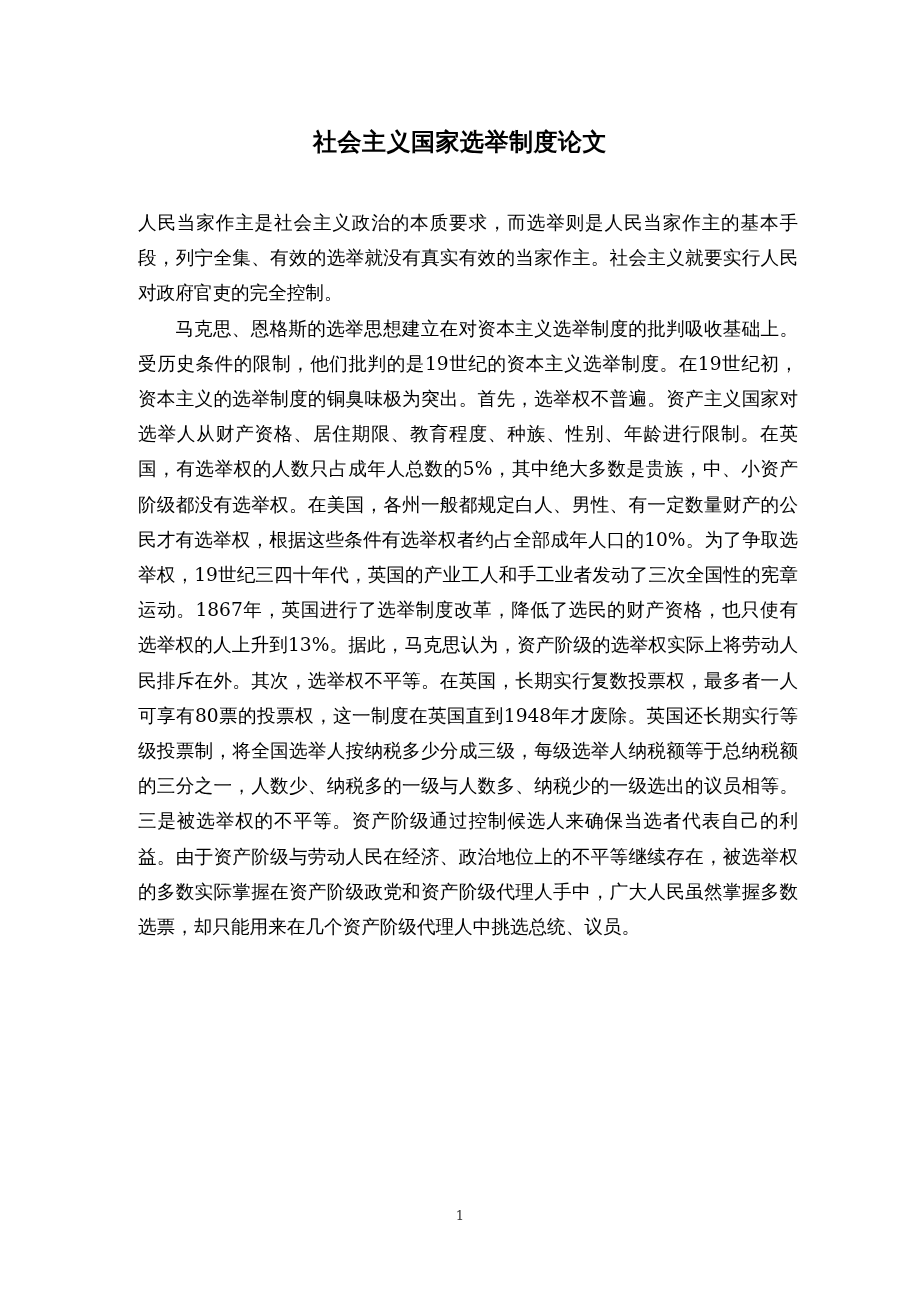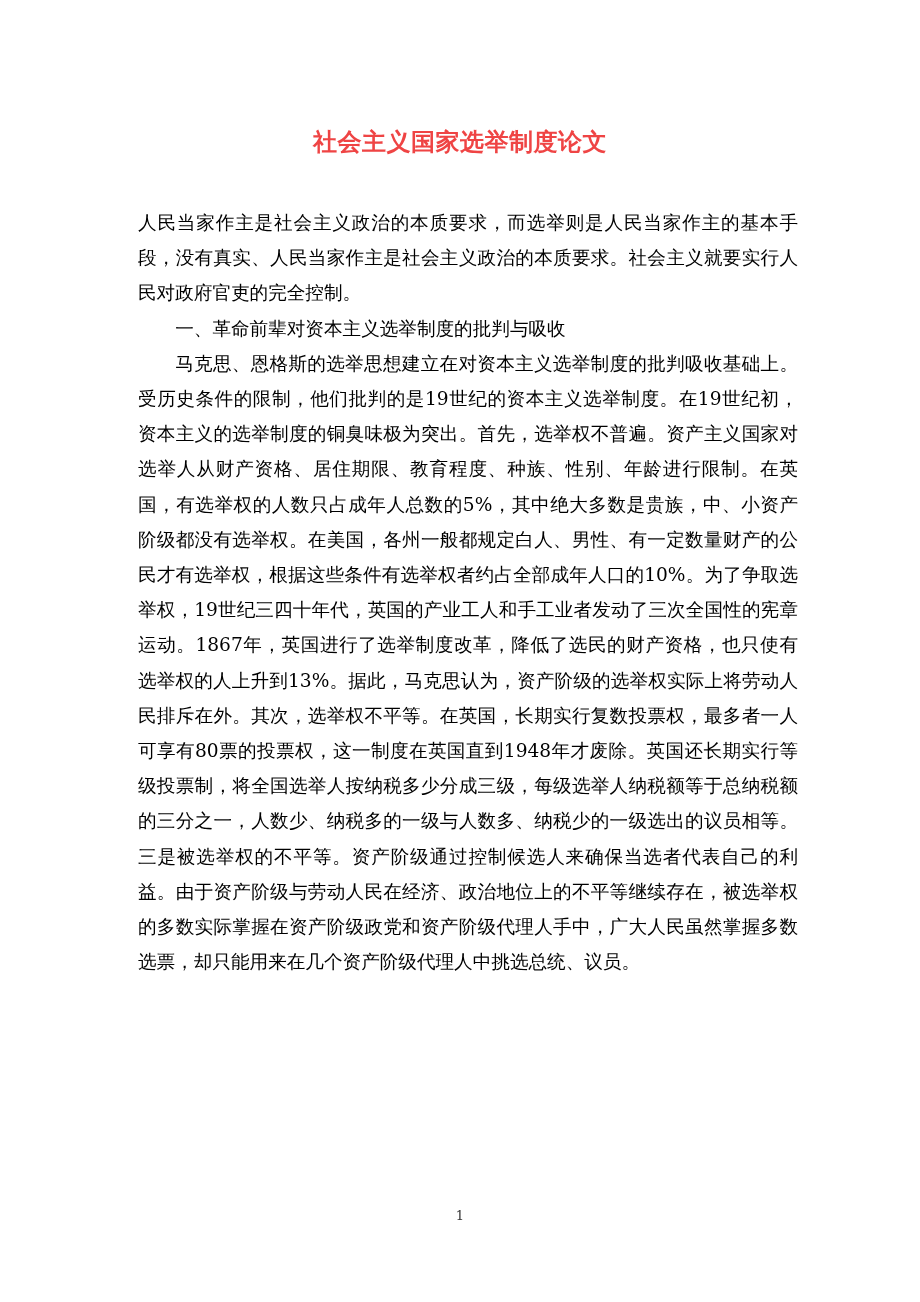--- a/index.html
+++ b/index.html
@@ -22,21 +22,21 @@
       height: 1302px;
     }
     .title {
       position: absolute;
       top: 126px;
       left: 0;
       width: 920px;
       text-align: center;
       font-size: 24px;
       font-weight: bold;
-      color: #ef4444;
+      color: #000000;
       letter-spacing: 0.5px;
       font-family: "DejaVu Sans", "Liberation Sans", sans-serif;
     }
     .body-text {
       position: absolute;
       top: 205px;
       left: 138px;
       width: 660px;
       font-size: 18.6px;
       line-height: 35.2px;
@@ -61,19 +61,18 @@
       color: #333333;
     }
   </style>
 </head>
 <body>
 
 <div class="page">
   <div class="title">社会主义国家选举制度论文</div>
 
   <div class="body-text">
-    <p class="para">人民当家作主是社会主义政治的本质要求，而选举则是人民当家作主的基本手段，没有真实、人民当家作主是社会主义政治的本质要求。社会主义就要实行人民对政府官吏的完全控制。</p>
-    <p class="para indent">一、革命前辈对资本主义选举制度的批判与吸收</p>
+    <p class="para">人民当家作主是社会主义政治的本质要求，而选举则是人民当家作主的基本手段，列宁全集、有效的选举就没有真实有效的当家作主。社会主义就要实行人民对政府官吏的完全控制。</p>
     <p class="para indent">马克思、恩格斯的选举思想建立在对资本主义选举制度的批判吸收基础上。受历史条件的限制，他们批判的是19世纪的资本主义选举制度。在19世纪初，资本主义的选举制度的铜臭味极为突出。首先，选举权不普遍。资产主义国家对选举人从财产资格、居住期限、教育程度、种族、性别、年龄进行限制。在英国，有选举权的人数只占成年人总数的5%，其中绝大多数是贵族，中、小资产阶级都没有选举权。在美国，各州一般都规定白人、男性、有一定数量财产的公民才有选举权，根据这些条件有选举权者约占全部成年人口的10%。为了争取选举权，19世纪三四十年代，英国的产业工人和手工业者发动了三次全国性的宪章运动。1867年，英国进行了选举制度改革，降低了选民的财产资格，也只使有选举权的人上升到13%。据此，马克思认为，资产阶级的选举权实际上将劳动人民排斥在外。其次，选举权不平等。在英国，长期实行复数投票权，最多者一人可享有80票的投票权，这一制度在英国直到1948年才废除。英国还长期实行等级投票制，将全国选举人按纳税多少分成三级，每级选举人纳税额等于总纳税额的三分之一，人数少、纳税多的一级与人数多、纳税少的一级选出的议员相等。三是被选举权的不平等。资产阶级通过控制候选人来确保当选者代表自己的利益。由于资产阶级与劳动人民在经济、政治地位上的不平等继续存在，被选举权的多数实际掌握在资产阶级政党和资产阶级代理人手中，广大人民虽然掌握多数选票，却只能用来在几个资产阶级代理人中挑选总统、议员。</p>
   </div>
 
   <div class="page-number">1</div>
 </div>
 
 </body></html>

